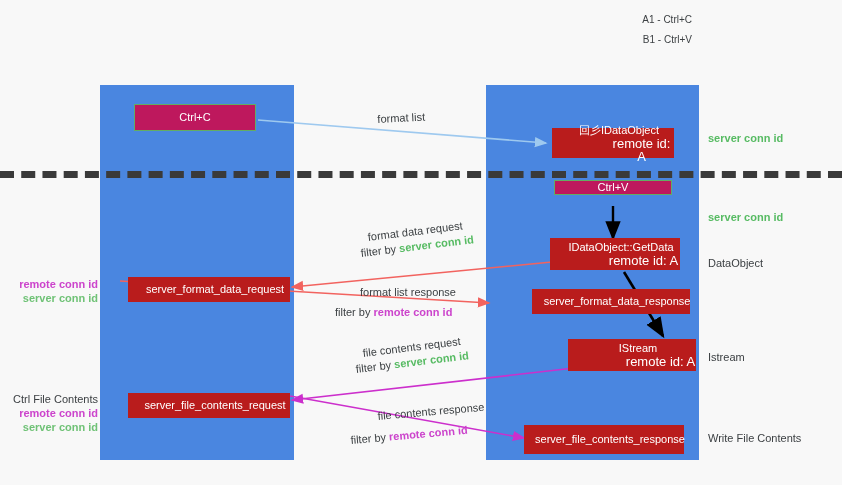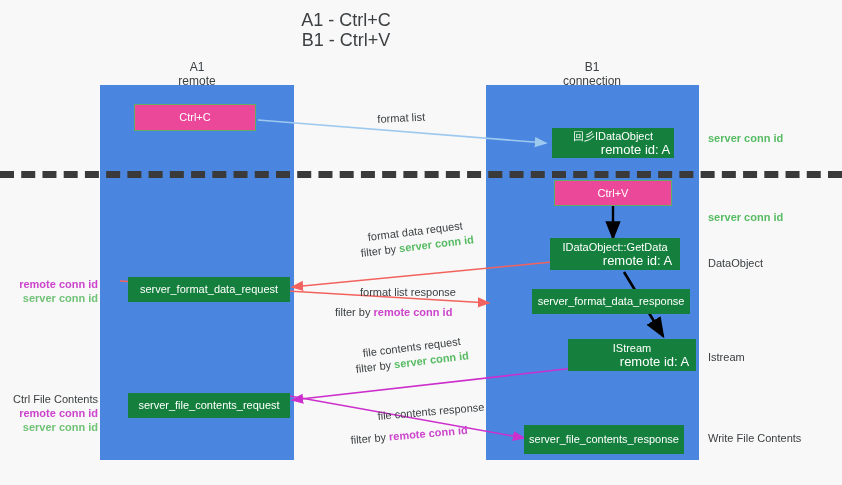--- a/index.html
+++ b/index.html
@@ -9,21 +9,21 @@
     font-family:"Liberation Sans", sans-serif;
     position:relative;
     overflow:hidden;
     color:#3c4043;
   }
   .stage{position:absolute;left:0;top:0;width:842px;height:485px;}
 
   
   .title{
     position:absolute;left:0;top:10px;width:692px;
-    text-align:center;font-size:18px;line-height:20px;color:#3c4043;
+    text-align:right;font-size:10px;line-height:20px;color:#3c4043;
   }
 
   
   .col-head{
     position:absolute;text-align:center;font-size:12px;line-height:14px;color:#3c4043;
   }
 
   
   .lane{
     position:absolute;background:#4a86e0;
@@ -31,22 +31,22 @@
   #lane-a1{left:100px;top:85px;width:194px;height:375px;}
   #lane-b1{left:486px;top:85px;width:213px;height:375px;}
 
   
   .box{
     position:absolute;
     display:flex;flex-direction:column;align-items:center;justify-content:center;
     color:#ffffff;font-size:11px;line-height:13px;text-align:center;
     box-sizing:border-box;
   }
-  .box.green{background:#ec4899;border:1px solid #63ad63;}
-  .box.orange{background:#15803d;}
+  .box.green{background:#be185d;border:1px solid #63ad63;}
+  .box.orange{background:#b91c1c;padding-left:12px;}
   .box .l2{font-size:13px;margin-left:45px;}
 
   
   .note{position:absolute;font-size:11px;line-height:14px;}
   .note.dark{color:#3c4043;}
   .note.green{color:#57bb63;font-weight:bold;}
 
   
   .leftlabel{position:absolute;font-size:11px;line-height:14px;text-align:right;}
   .leftlabel .g{color:#6fc276;font-weight:bold;display:block;}
@@ -73,28 +73,20 @@
 </head>
 <body>
 
 <div class="stage">
 
   <div class="title">
     <div>A1 - Ctrl+C</div>
     <div>B1 - Ctrl+V</div>
   </div>
 
-  <div class="col-head" style="left:147px;top:60px;width:100px;">
-    <div>A1</div>
-    <div>remote</div>
-  </div>
-  <div class="col-head" style="left:542px;top:60px;width:100px;">
-    <div>B1</div>
-    <div>connection</div>
-  </div>
 
   <div class="lane" id="lane-a1"></div>
   <div class="lane" id="lane-b1"></div>
 
   <svg class="arrows">
     <defs>
       <marker id="ah-blue" markerWidth="9" markerHeight="9" refX="7" refY="3.2" orient="auto">
         <path d="M0,0 L8,3.2 L0,6.4 z" fill="#9ec9ef"></path>
       </marker>
       <marker id="ah-red" markerWidth="9" markerHeight="9" refX="7" refY="3.2" orient="auto">
@@ -133,21 +125,21 @@
 
   <div class="box orange" style="left:128px;top:393px;width:162px;height:25px;align-items:center;">
     <div>server_file_contents_request</div>
   </div>
 
   <div class="box orange" style="left:552px;top:128px;width:122px;height:30px;">
     <div>回彡IDataObject</div>
     <div class="l2">remote id: A</div>
   </div>
 
-  <div class="box green" style="left:554px;top:180px;width:118px;height:26px;">
+  <div class="box green" style="left:554px;top:180px;width:118px;height:15px;">
     <div>Ctrl+V</div>
   </div>
 
   <div class="box orange" style="left:550px;top:238px;width:130px;height:32px;">
     <div>IDataObject::GetData</div>
     <div class="l2">remote id: A</div>
   </div>
 
   <div class="box orange" style="left:488px;top:289px;width:158px;height:25px;margin-left:44px;">
     <div>server_format_data_response</div>

